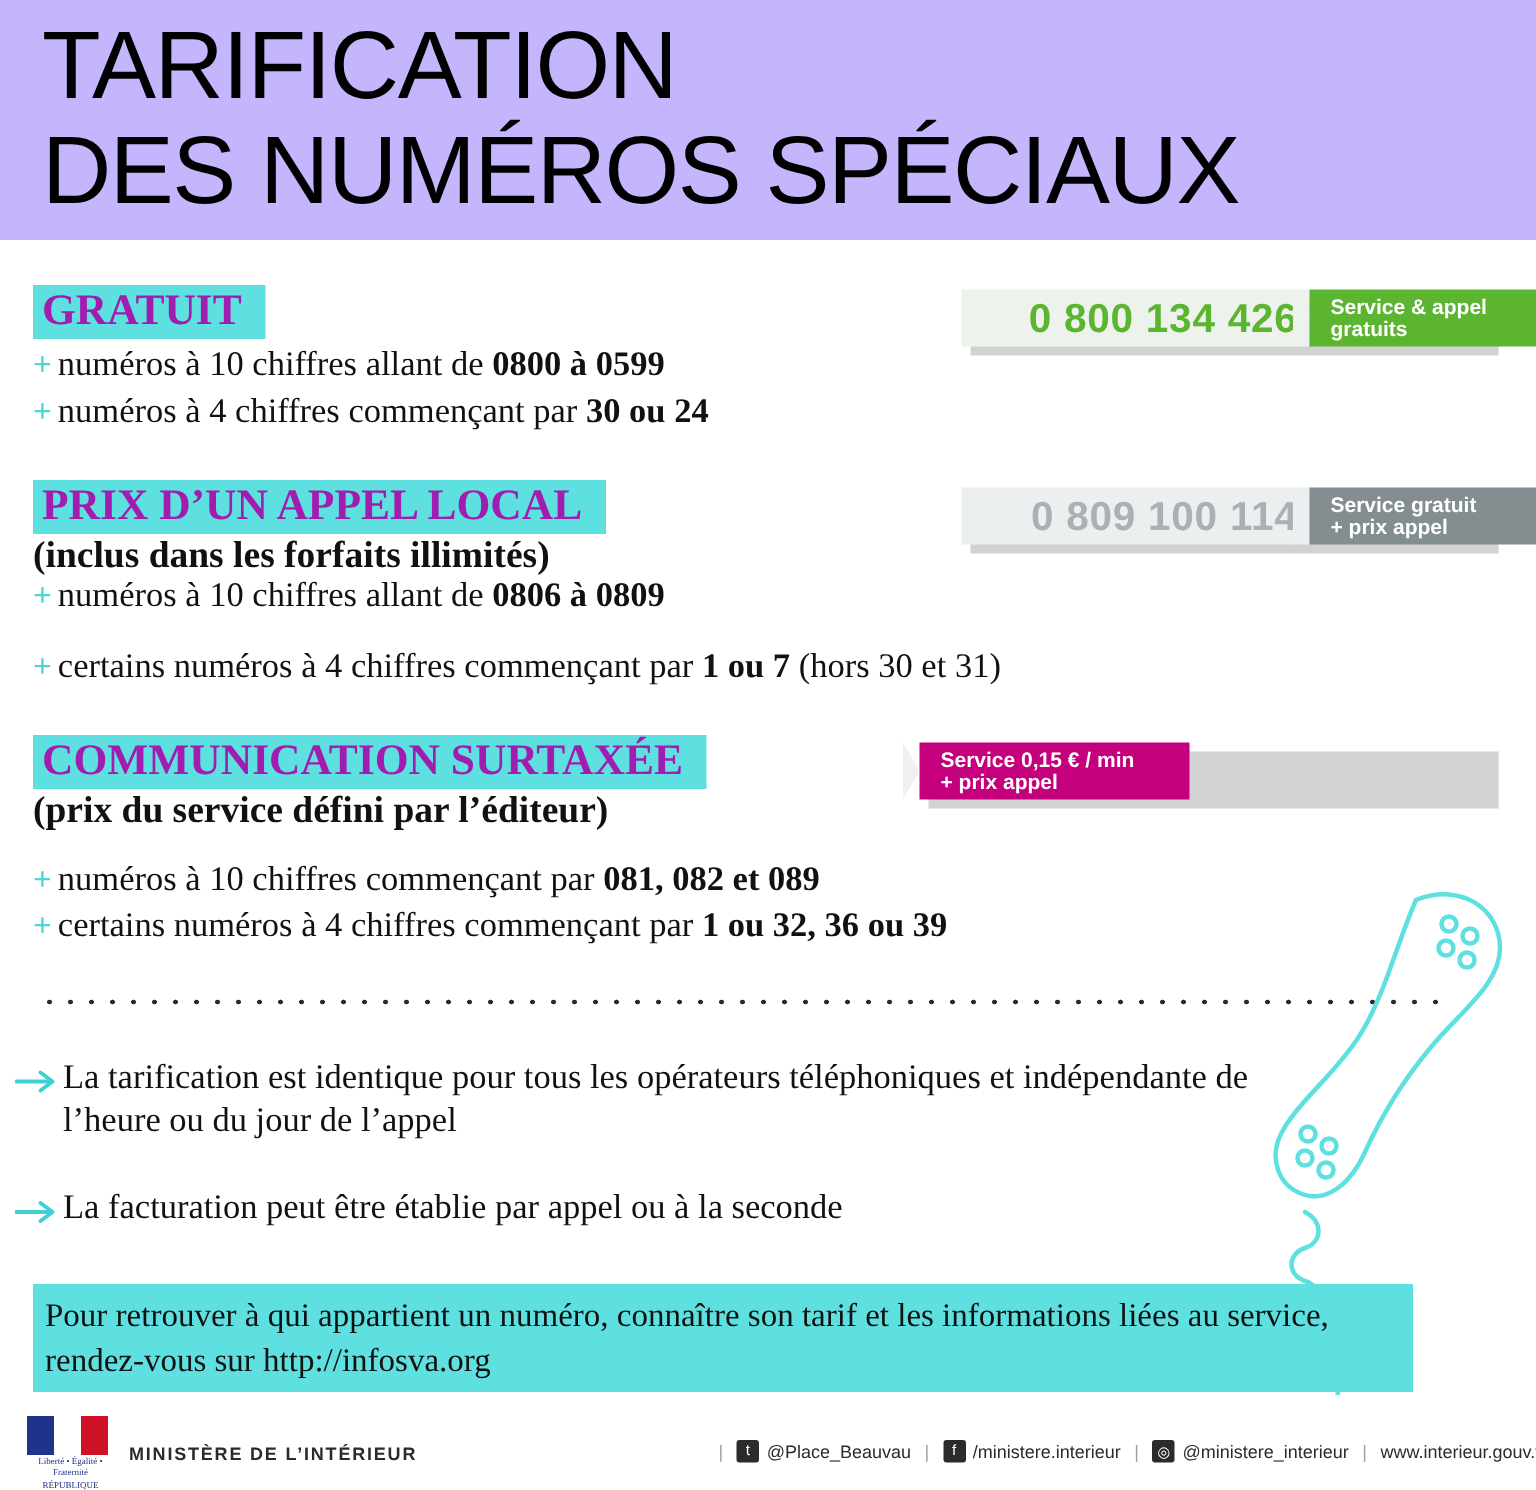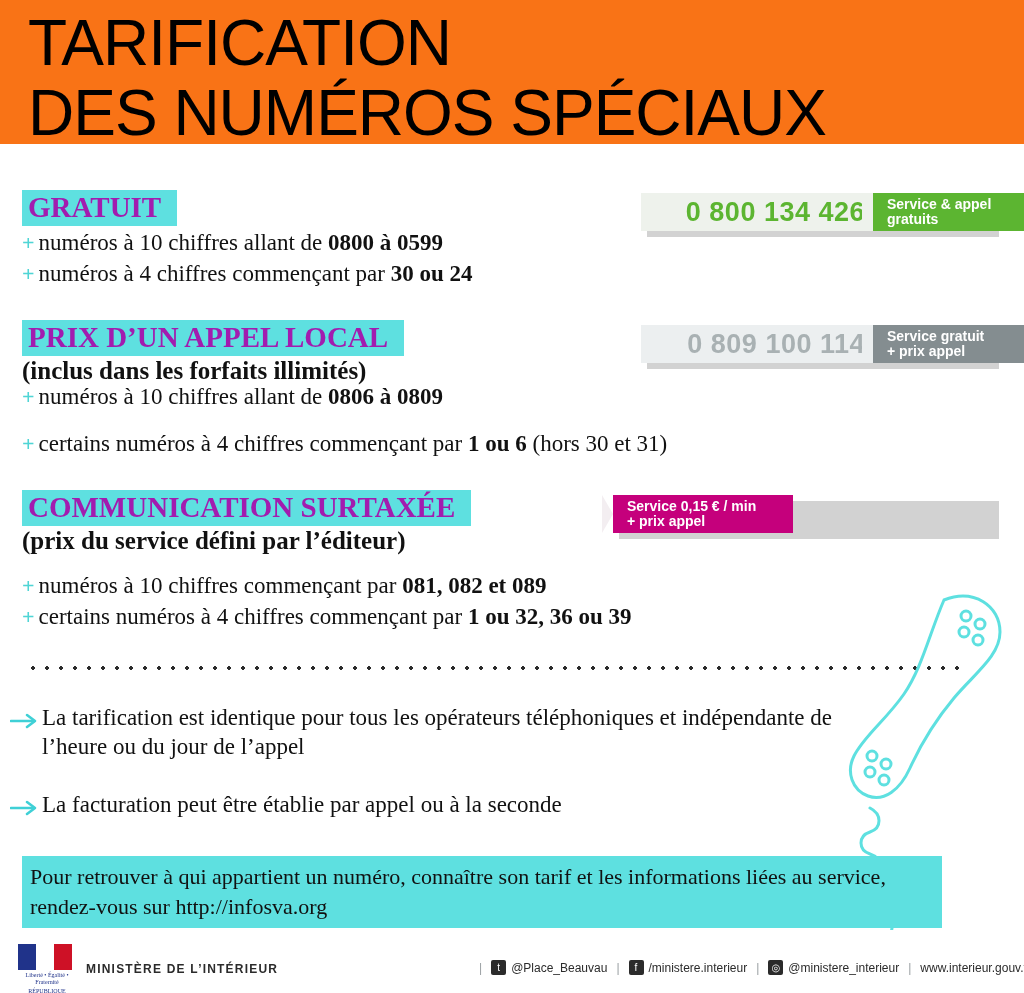--- a/index.html
+++ b/index.html
@@ -2,21 +2,21 @@
 <html><head>
 <meta charset="utf-8">
 <style>
   html,body{margin:0;padding:0;}
   body{
     width:1024px;height:993px;position:relative;background:#ffffff;
     font-family:"Liberation Serif",serif;overflow:hidden;
   }
   
   .header{
-    position:absolute;left:0;top:0;width:1024px;height:144px;background:#f97316;
+    position:absolute;left:0;top:0;width:1024px;height:160px;background:#c4b5fd;
   }
   .header .title{
     position:absolute;left:28px;top:8px;width:990px;
     font-family:"Liberation Sans",sans-serif;font-weight:400;
     font-size:64px;line-height:70px;color:#000;letter-spacing:-1px;
   }
   .header .title .l1{display:block;}
   .header .title .l2{display:block;}
 
   
@@ -148,21 +148,21 @@
   </div>
 </div>
 
 <div class="sec-head" style="left:22px;top:320px;">PRIX D’UN APPEL LOCAL</div>
 <div class="sec-sub" style="left:22px;top:357px;">(inclus dans les forfaits illimités)</div>
 
 <div class="bullet" style="left:22px;top:384px;">
   <span class="plus">+</span><span>numéros à 10 chiffres allant de </span><b>0806 à 0809</b><span></span>
 </div>
 <div class="bullet" style="left:22px;top:431px;">
-  <span class="plus">+</span><span>certains numéros à 4 chiffres commençant par </span><b>1 ou 6</b><span> (hors 30 et 31)</span>
+  <span class="plus">+</span><span>certains numéros à 4 chiffres commençant par </span><b>1 ou 7</b><span> (hors 30 et 31)</span>
 </div>
 
 <div class="tagwrap" style="left:641px;top:325px;">
   <div class="drop" style="width:352px;"></div>
   <div class="numtag tag-grey" style="position:relative;">
     <div class="num" style="width:210px;">0 809 100 114</div>
     <div class="lab" style="width:128px;">
       <span>Service gratuit</span>
       <span>+ prix appel</span>
     </div>

